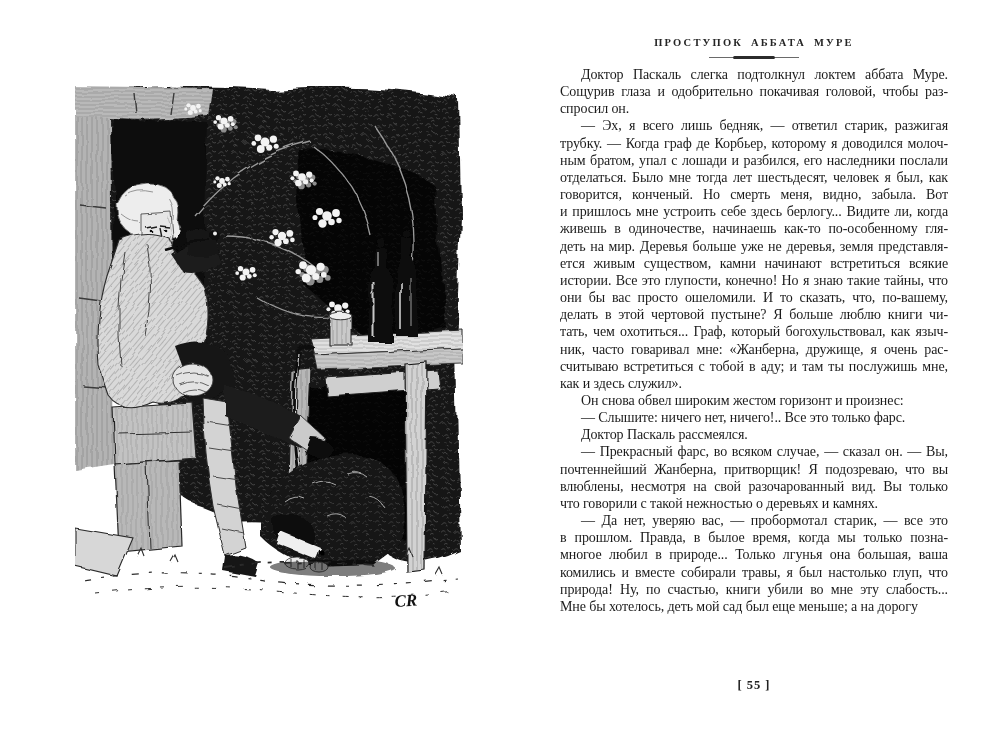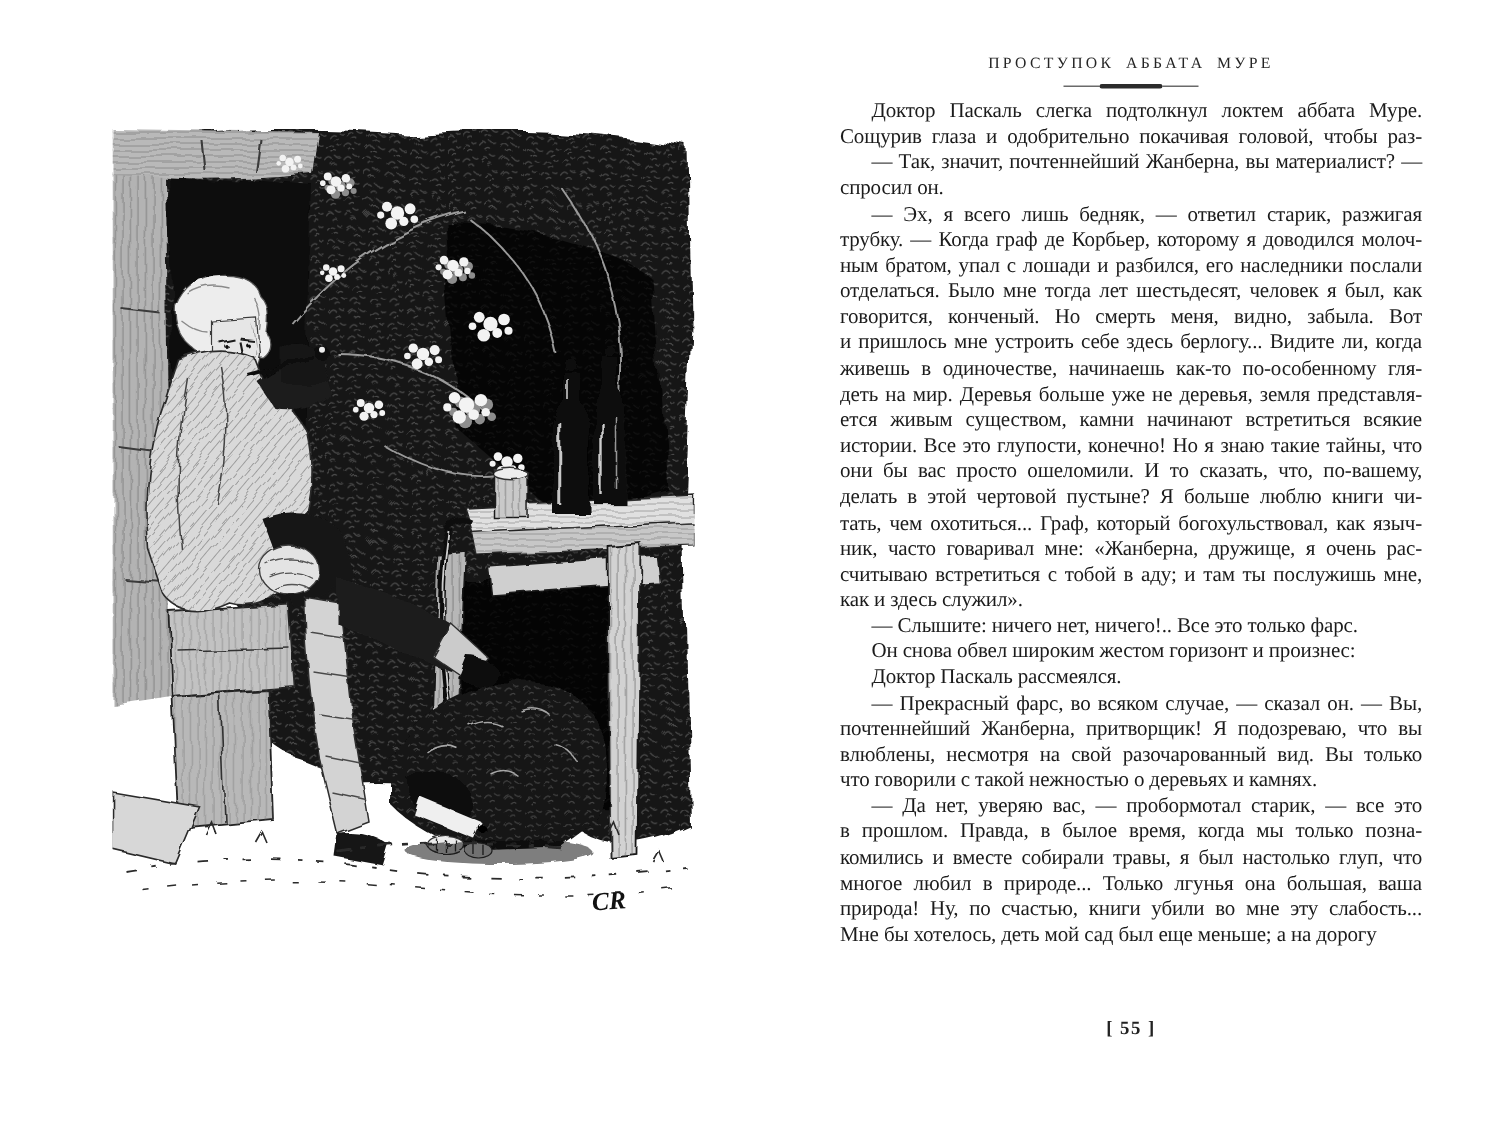--- a/index.html
+++ b/index.html
@@ -6,21 +6,21 @@
   html,body { width:1000px; height:750px; }
   body { background:#ffffff; font-family:"Liberation Serif", serif; color:#1c1c1c; }
   .spread { position:relative; width:1000px; height:750px; background:#ffffff; overflow:hidden; }
 
   
   .illustration { position:absolute; left:75px; top:86px; width:388px; height:529px; }
 
   
   .running-head {
     position:absolute; left:560px; top:37px; width:388px;
-    text-align:center; font-size:10.5px; font-weight:normal;
+    text-align:center; font-size:10.5px; font-weight:bold;
     letter-spacing:2.2px; word-spacing:3px; color:#252525;
   }
   .head-rule {
     position:absolute; left:709px; top:55px; width:90px; height:4px;
     display:flex; align-items:center;
   }
   .head-rule .thin { flex:1; height:1px; background:#6a6a6a; }
   .head-rule .thick { width:42px; height:3px; background:#2b2b2b; border-radius:1.5px; }
 
   .text-col {
@@ -215,21 +215,20 @@
     <span class="thick"></span>
     <span class="thin"></span>
   </div>
 
   <div class="text-col">
       <div class="para">
         <div class="line first">Доктор Паскаль слегка подтолкнул локтем аббата Муре.</div>
         <div class="line">Сощурив глаза и одобрительно покачивая головой, чтобы раз-</div>
       </div>
       <div class="para">
-        <div class="line first">— Так, значит, почтеннейший Жанберна, вы материалист? —</div>
         <div class="line last">спросил он.</div>
       </div>
       <div class="para">
         <div class="line first">— Эх, я всего лишь бедняк, — ответил старик, разжигая</div>
         <div class="line">трубку. — Когда граф де Корбьер, которому я доводился молоч-</div>
         <div class="line">ным братом, упал с лошади и разбился, его наследники послали</div>
         <div class="line">отделаться. Было мне тогда лет шестьдесят, человек я был, как</div>
         <div class="line">говорится, конченый. Но смерть меня, видно, забыла. Вот</div>
         <div class="line">и пришлось мне устроить себе здесь берлогу... Видите ли, когда</div>
         <div class="line">живешь в одиночестве, начинаешь как-то по-особенному гля-</div>
@@ -237,38 +236,38 @@
         <div class="line">ется живым существом, камни начинают встретиться всякие</div>
         <div class="line">истории. Все это глупости, конечно! Но я знаю такие тайны, что</div>
         <div class="line">они бы вас просто ошеломили. И то сказать, что, по-вашему,</div>
         <div class="line">делать в этой чертовой пустыне? Я больше люблю книги чи-</div>
         <div class="line">тать, чем охотиться... Граф, который богохульствовал, как языч-</div>
         <div class="line">ник, часто говаривал мне: «Жанберна, дружище, я очень рас-</div>
         <div class="line">считываю встретиться с тобой в аду; и там ты послужишь мне,</div>
         <div class="line last">как и здесь служил».</div>
       </div>
       <div class="para">
+        <div class="line first last">Он снова обвел широким жестом горизонт и произнес:</div>
+      </div>
+      <div class="para">
         <div class="line first last">— Слышите: ничего нет, ничего!.. Все это только фарс.</div>
-      </div>
-      <div class="para">
-        <div class="line first last">Он снова обвел широким жестом горизонт и произнес:</div>
       </div>
       <div class="para">
         <div class="line first last">Доктор Паскаль рассмеялся.</div>
       </div>
       <div class="para">
         <div class="line first">— Прекрасный фарс, во всяком случае, — сказал он. — Вы,</div>
         <div class="line">почтеннейший Жанберна, притворщик! Я подозреваю, что вы</div>
         <div class="line">влюблены, несмотря на свой разочарованный вид. Вы только</div>
         <div class="line last">что говорили с такой нежностью о деревьях и камнях.</div>
       </div>
       <div class="para">
         <div class="line first">— Да нет, уверяю вас, — пробормотал старик, — все это</div>
         <div class="line">в прошлом. Правда, в былое время, когда мы только позна-</div>
+        <div class="line">многое любил в природе... Только лгунья она большая, ваша</div>
         <div class="line">комились и вместе собирали травы, я был настолько глуп, что</div>
-        <div class="line">многое любил в природе... Только лгунья она большая, ваша</div>
         <div class="line">природа! Ну, по счастью, книги убили во мне эту слабость...</div>
         <div class="line last">Мне бы хотелось, деть мой сад был еще меньше; а на дорогу</div>
       </div>
     </div>
 
   <div class="folio">[ 55 ]</div>
 </div>
 
 </body></html>

